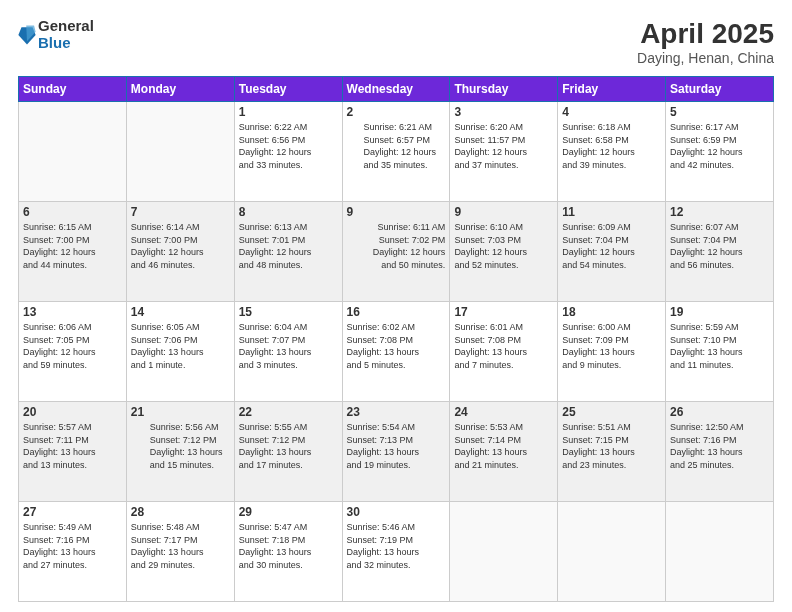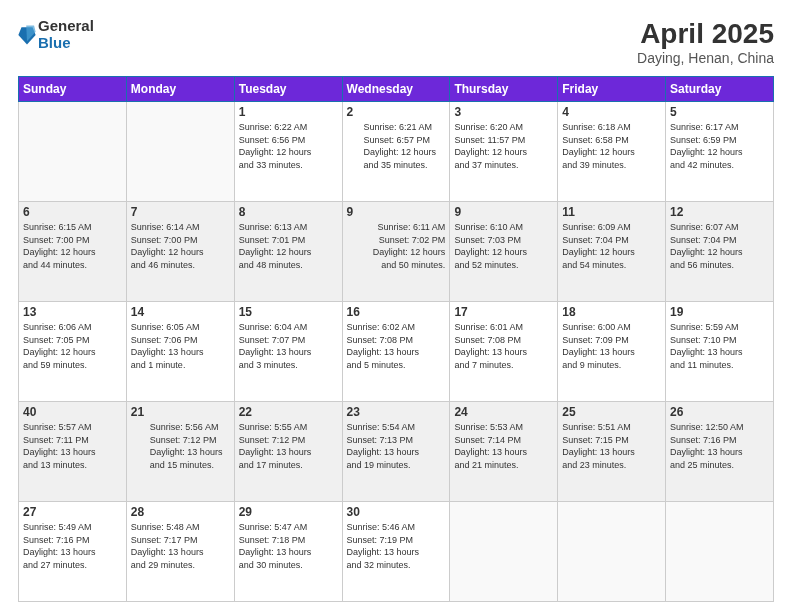--- a/index.html
+++ b/index.html
@@ -277,21 +277,21 @@
           <td class="row-white">
             <span class="day-number">19</span>
             <div class="day-info" style="white-space: pre-line;">Sunrise: 5:59 AM
 Sunset: 7:10 PM
 Daylight: 13 hours
 and 11 minutes.</div>
           </td>
         </tr>
         <tr>
           <td class="row-shade">
-            <span class="day-number">40</span>
+            <span class="day-number">20</span>
             <div class="day-info" style="white-space: pre-line;">Sunrise: 5:57 AM
 Sunset: 7:11 PM
 Daylight: 13 hours
 and 13 minutes.</div>
           </td>
           <td class="row-shade">
             <span class="day-number">21</span>
             <div class="day-info" style="white-space: pre-line; margin-left: 19px;">Sunrise: 5:56 AM
 Sunset: 7:12 PM
 Daylight: 13 hours

